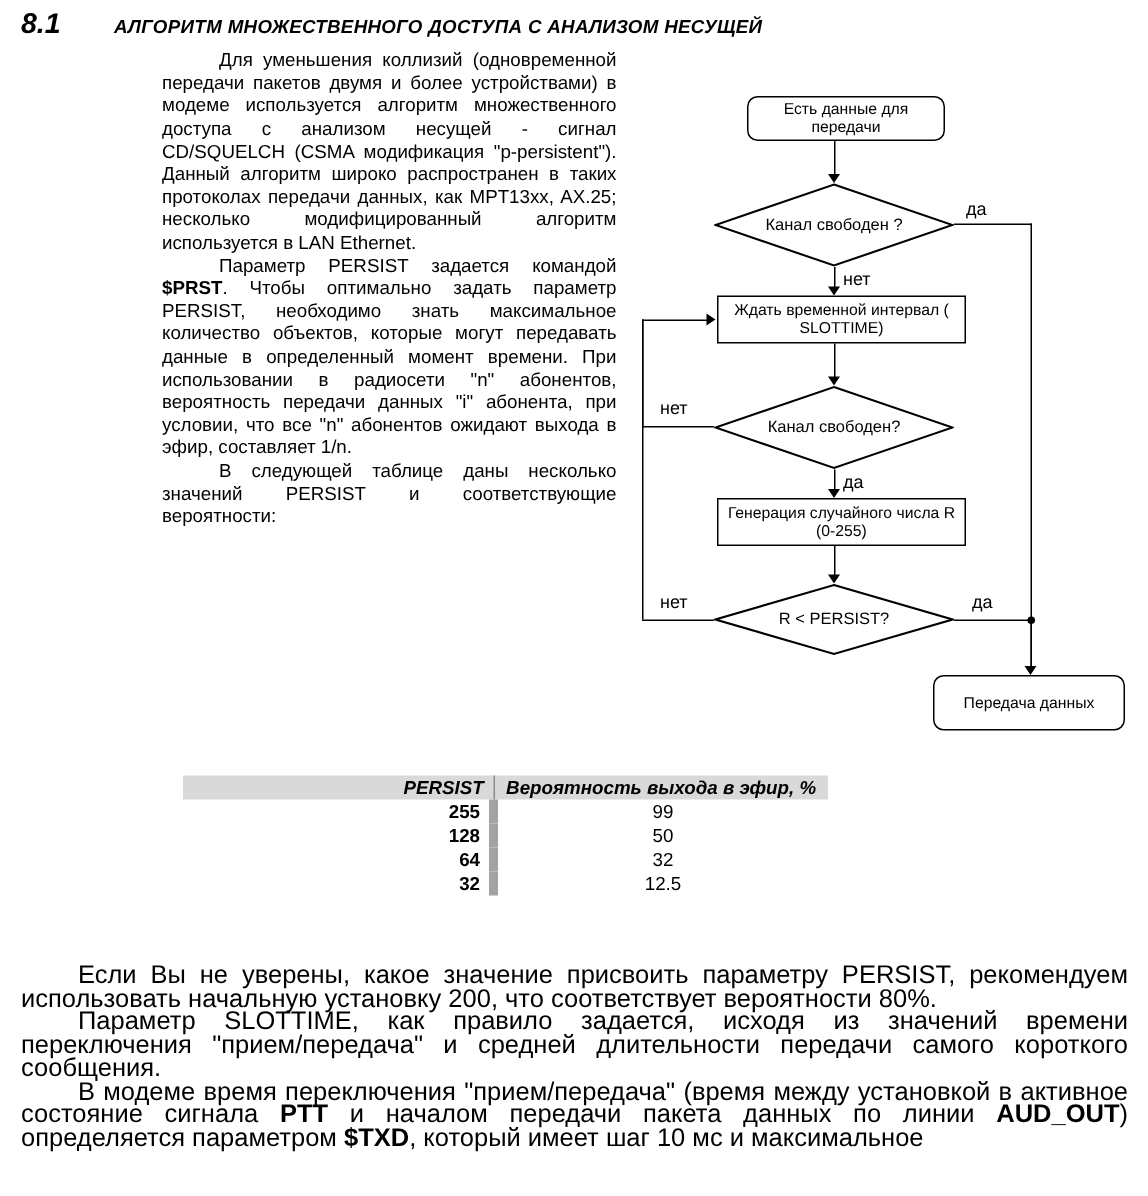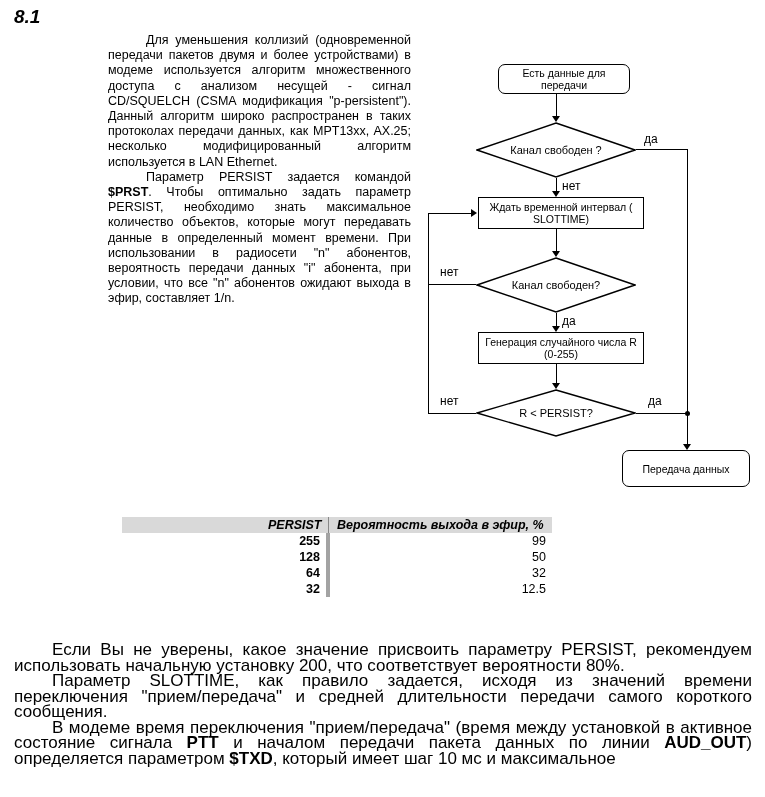--- a/index.html
+++ b/index.html
@@ -159,25 +159,25 @@
     text-align: right;
     width: 192px;
     border-right: 1px solid #888;
   }
   .tbl thead th.c2 {
     text-align: center;
   }
   .tbl tbody td.c1 {
     text-align: right;
     font-weight: bold;
-    border-right: 4px solid #a3a3a3;
+    border-right: 6px solid #a3a3a3;
     width: 192px;
   }
   .tbl tbody td.c2 {
-    text-align: right;
+    text-align: center;
     margin-top: 12px;
   }
 
   
   .col-bottom {
     position: absolute;
     top: 642px;
     left: 14px;
     width: 738px;
     font-size: 17px;
@@ -189,27 +189,29 @@
     text-indent: 38px;
   }
 </style>
 </head>
 <body>
 
 <div class="page">
 
   <div class="heading">
     <span class="num">8.1</span>
+    <span class="title">АЛГОРИТМ МНОЖЕСТВЕННОГО ДОСТУПА С АНАЛИЗОМ НЕСУЩЕЙ</span>
   </div>
 
   <div class="col-left">
     <p>Для уменьшения коллизий (одновременной передачи пакетов двумя и более устройствами) в модеме используется алгоритм множественного доступа с анализом несущей - сигнал CD/SQUELCH (CSMA модификация "p-persistent"). Данный алгоритм широко распространен в таких протоколах передачи данных, как MPT13xx, AX.25; несколько модифицированный алгоритм используется в LAN Ethernet.</p>
     <p>
       <span>Параметр PERSIST задается командой </span><span class="b">$PRST</span><span>. Чтобы оптимально задать параметр PERSIST, необходимо знать максимальное количество объектов, которые могут передавать данные в определенный момент времени. При использовании в радиосети "n" абонентов, вероятность передачи данных "i" абонента, при условии, что все "n" абонентов ожидают выхода в эфир, составляет 1/n.</span>
     </p>
+    <p>В следующей таблице даны несколько значений PERSIST и соответствующие вероятности:</p>
   </div>
 
   <div class="flow">
 
     <div class="node rounded" style="left:78px; top:4px; width:132px; height:30px;">Есть данные для передачи</div>
 
     <div class="line vline" style="left:136px; top:34px; height:23px;"></div>
     <div class="arrow-down" style="left:132px; top:56px;"></div>
 
     <div class="diamond-wrap" style="left:56px; top:62px; width:160px; height:56px;">

